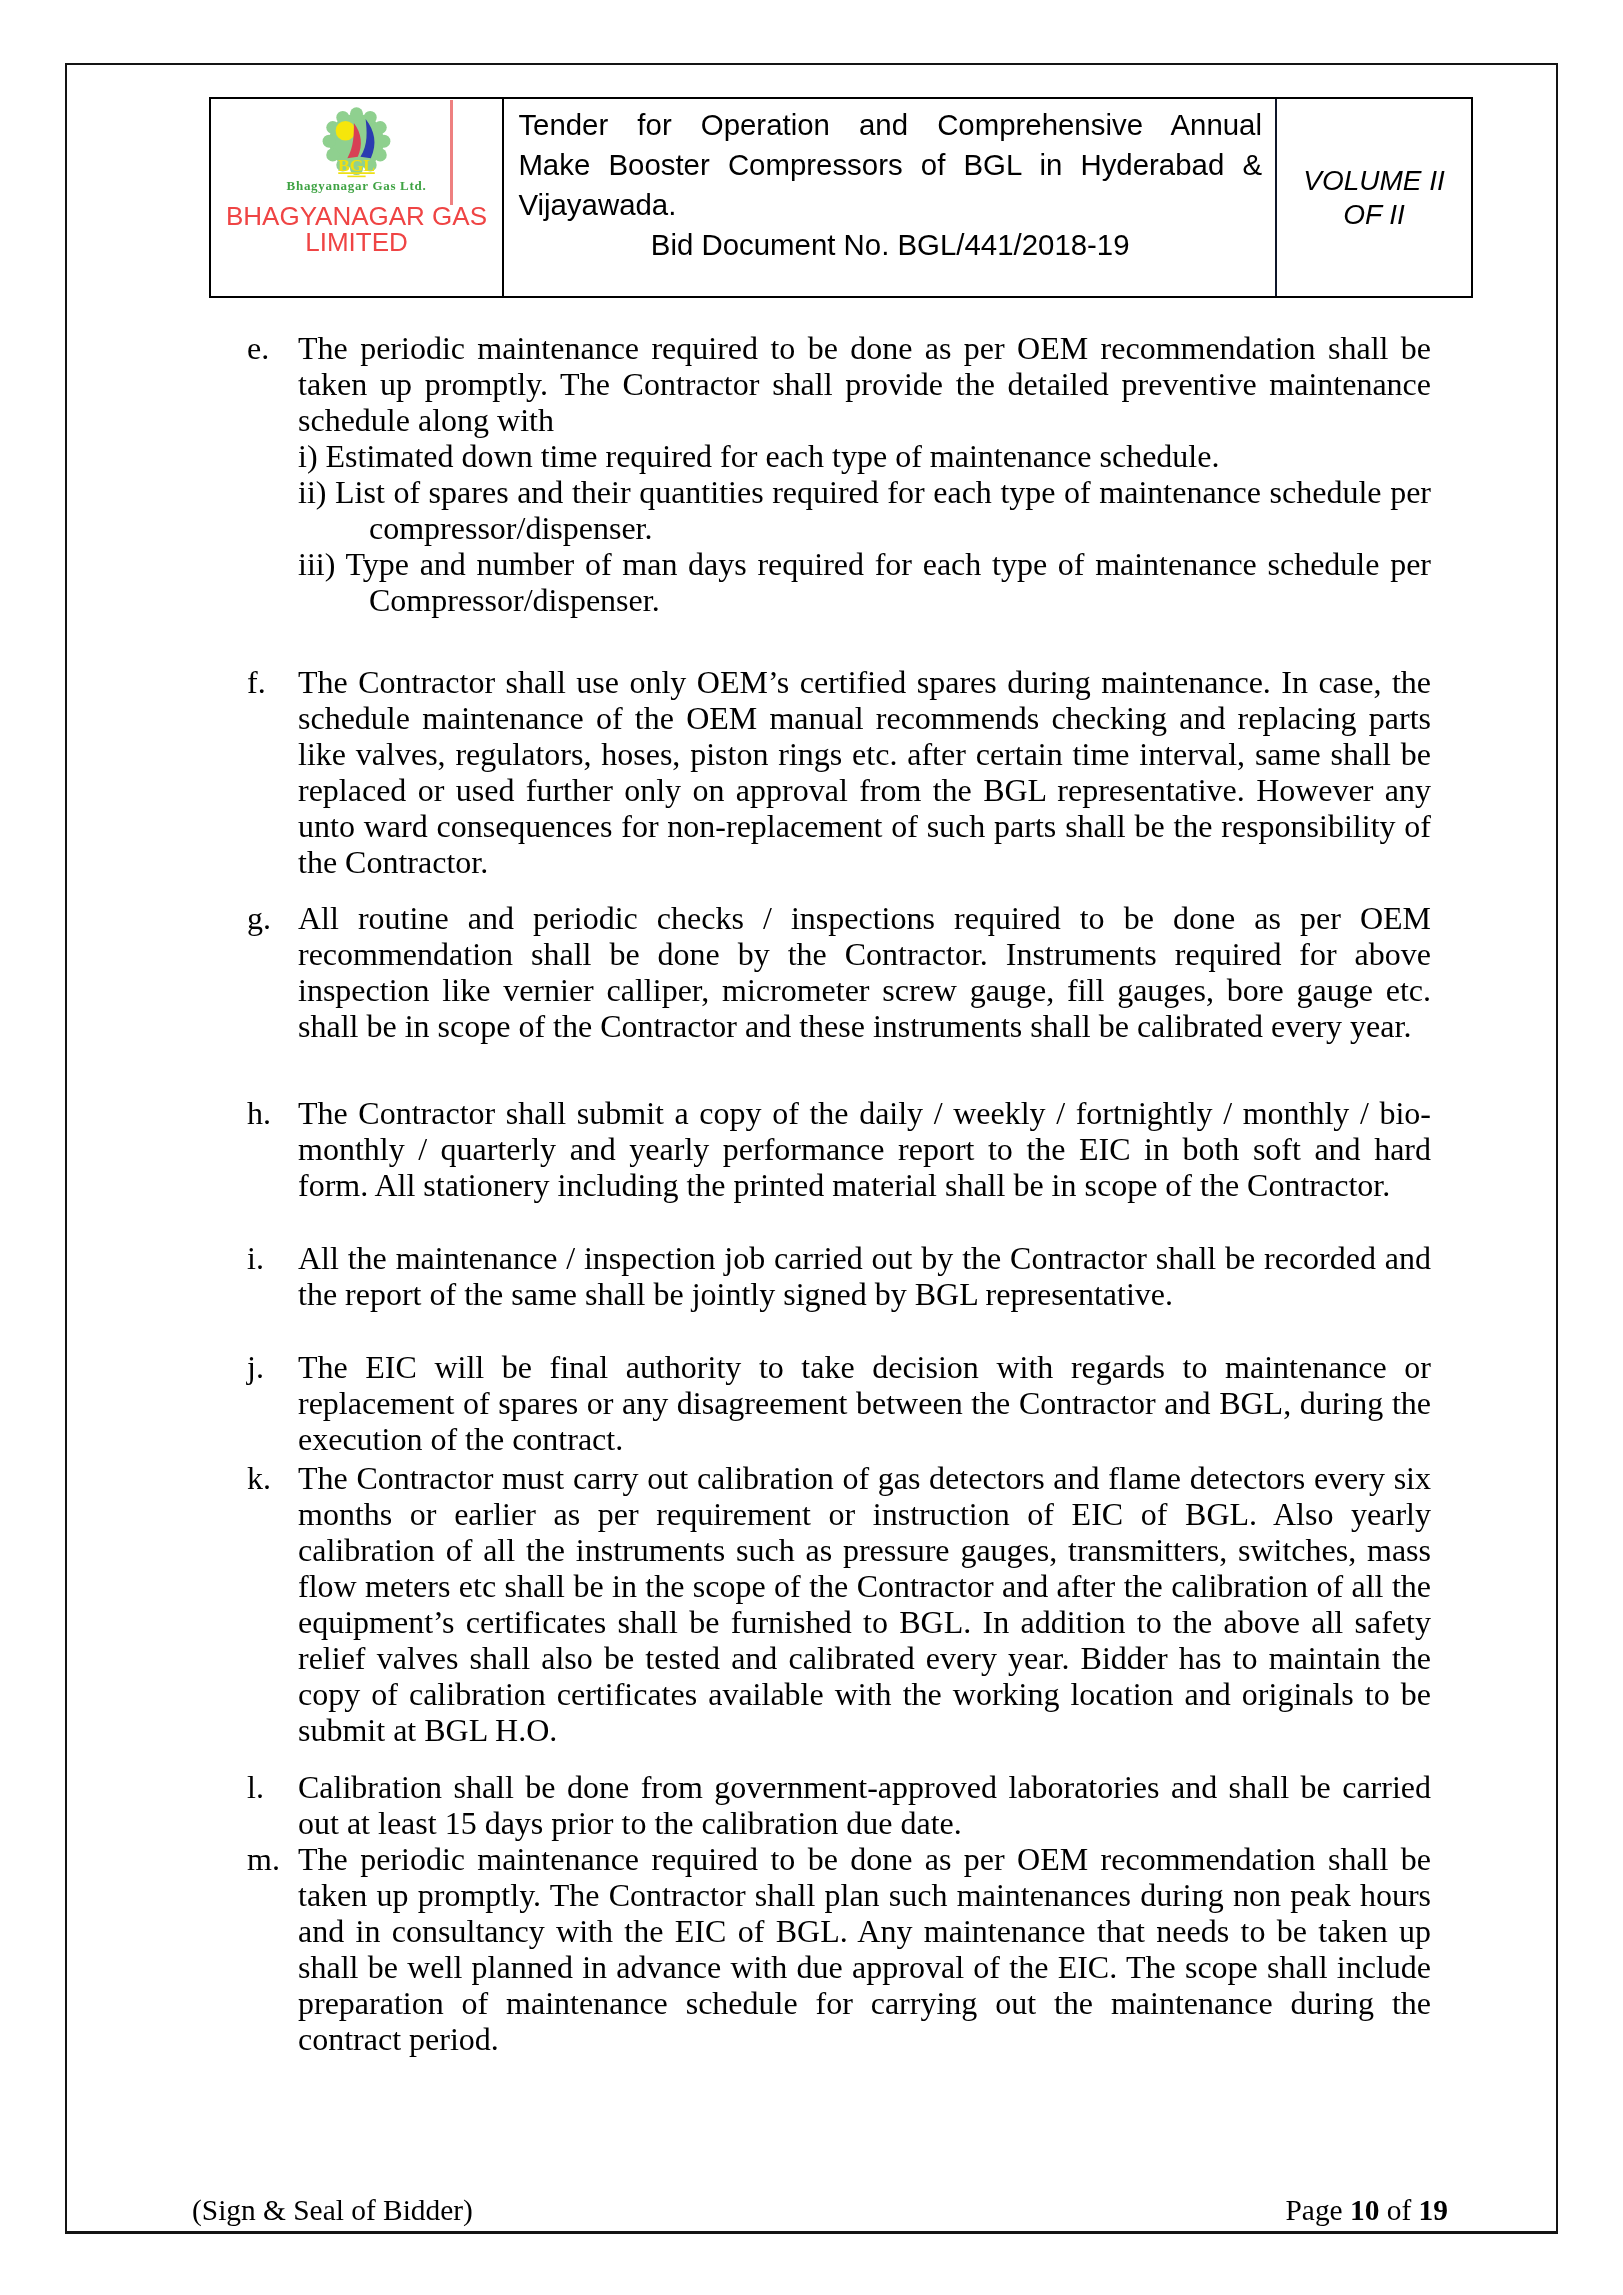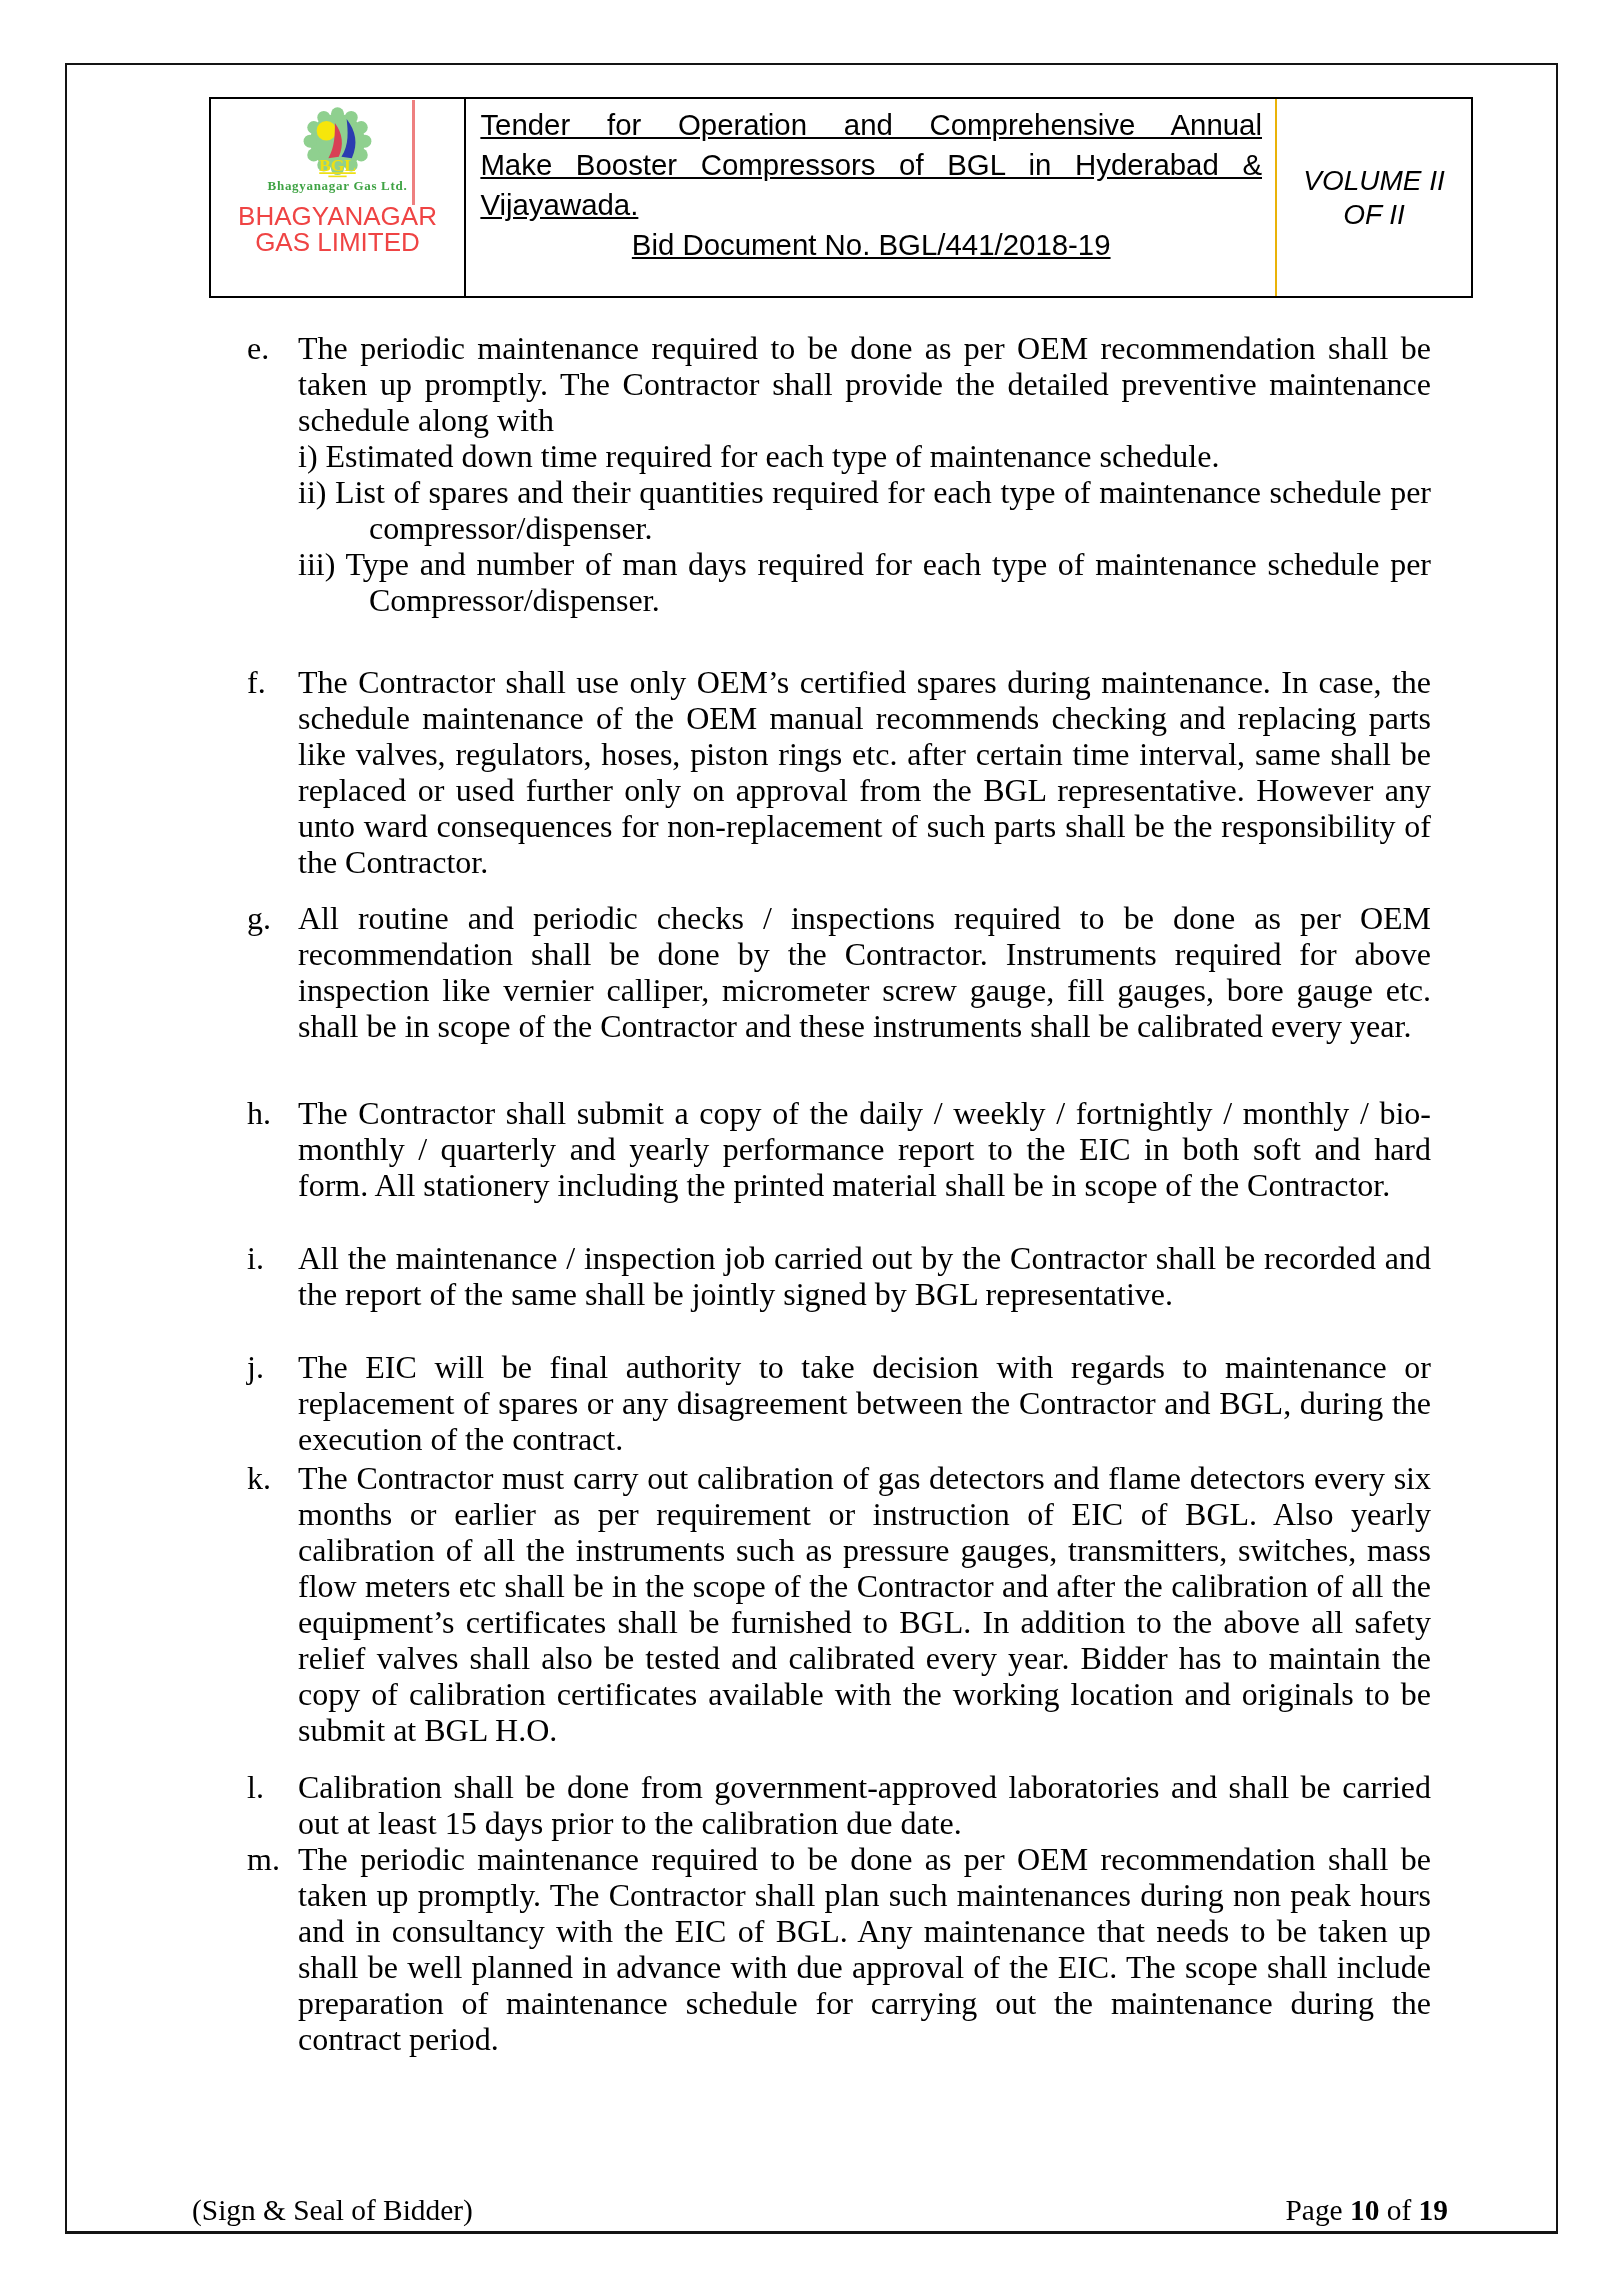--- a/index.html
+++ b/index.html
@@ -22,21 +22,21 @@
     position:absolute;left:209px;top:97px;
     width:1264px;height:201px;
     display:flex;
     border:2px solid #000;
     box-sizing:border-box;
     background:#fff;
   }
   .cell{box-sizing:border-box;}
   .cell-logo{
     position:relative;
-    width:255px;
+    width:293px;
     border-right:2px solid #000;
     display:flex;flex-direction:column;align-items:center;
     padding-top:6.5px;
   }
   .red-divider{
     position:absolute;right:49px;top:1.3px;
     width:2.6px;height:105px;
     background:#ee8080;
   }
   .logo-caption{
@@ -49,25 +49,25 @@
   }
   .company-name{
     margin-top:9.2px;
     font-family:"Liberation Sans", sans-serif;
     font-size:26px;line-height:26px;
     text-align:center;
     color:#ef4444;
   }
   .cell-title{
     flex:1;
-    border-right:2px solid #eab308;
+    border-right:2px solid #0f172a;
     padding:5.9px 13px 2.6px 14.4px;
     font-family:"Liberation Sans", sans-serif;
     font-size:29.4px;line-height:40px;
-    display:flex;flex-direction:column;text-decoration:underline;
+    display:flex;flex-direction:column;
   }
   .title-line{text-align:justify;text-align-last:justify;}
   .title-line.last{text-align:left;text-align-last:left;}
   .bid-line{text-align:center;text-align-last:center;}
   .cell-volume{
     width:194px;
     display:flex;align-items:center;justify-content:center;
     font-family:"Liberation Sans", sans-serif;
     font-size:28px;line-height:34px;
     text-align:center;

